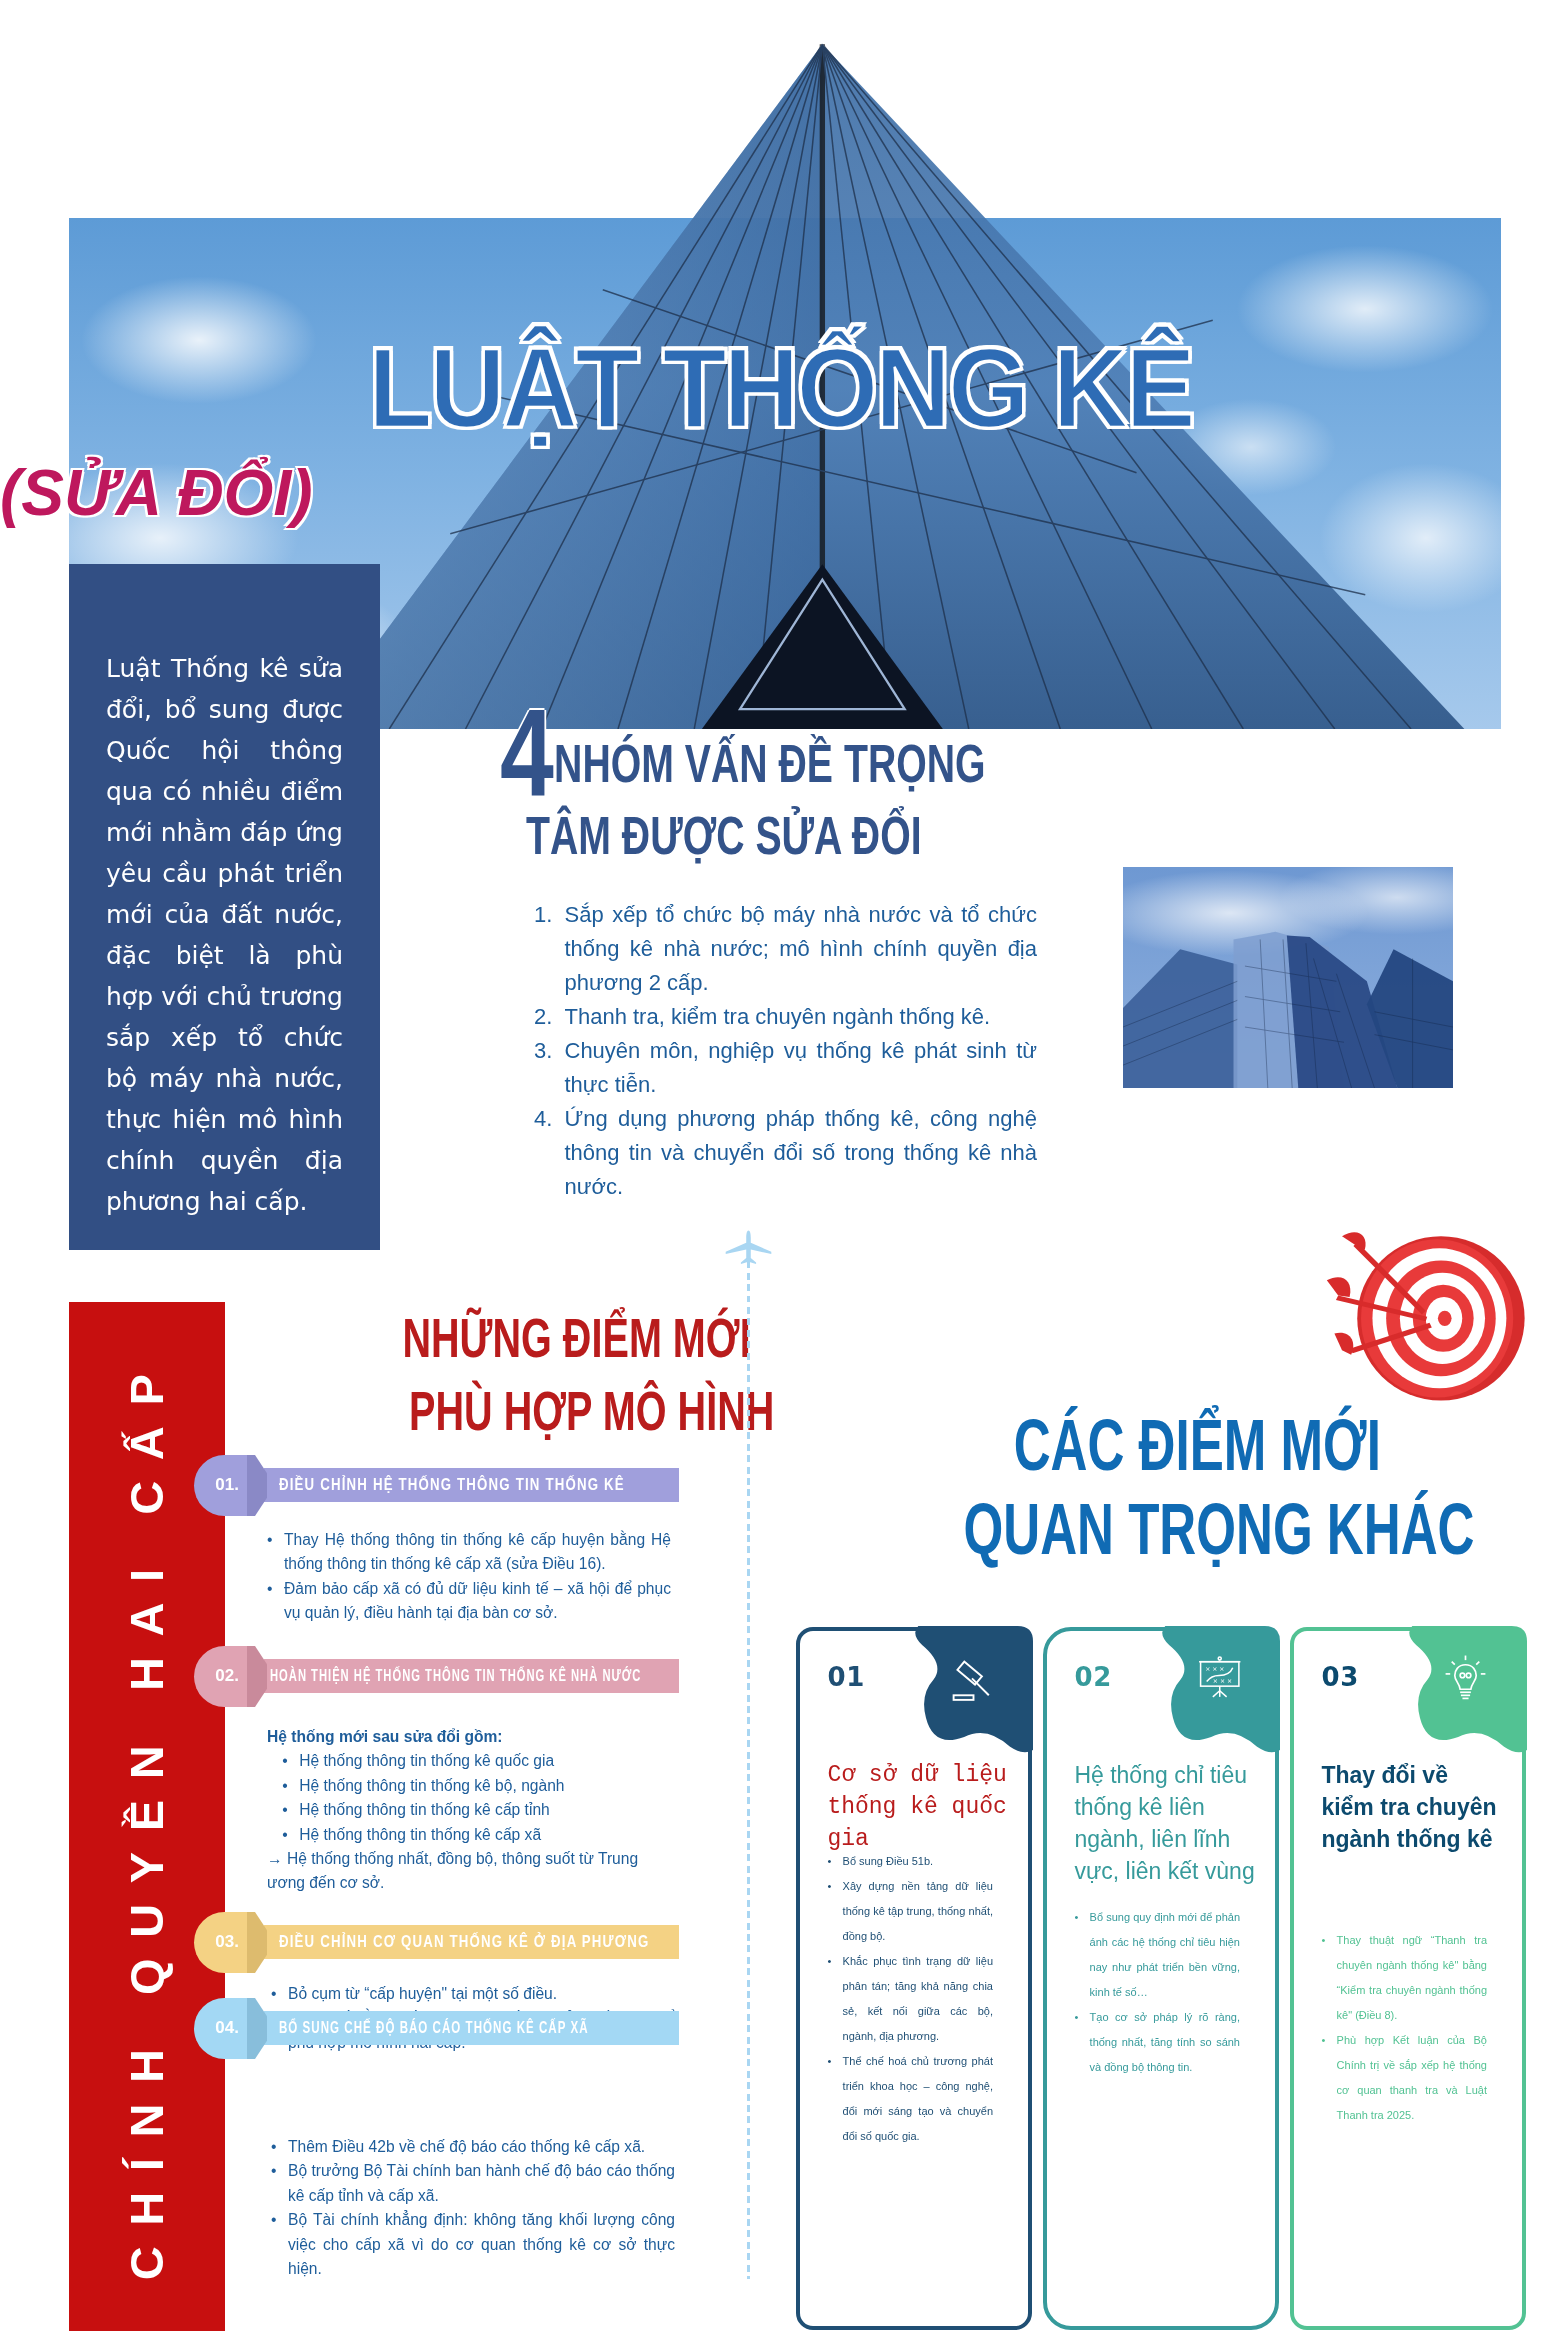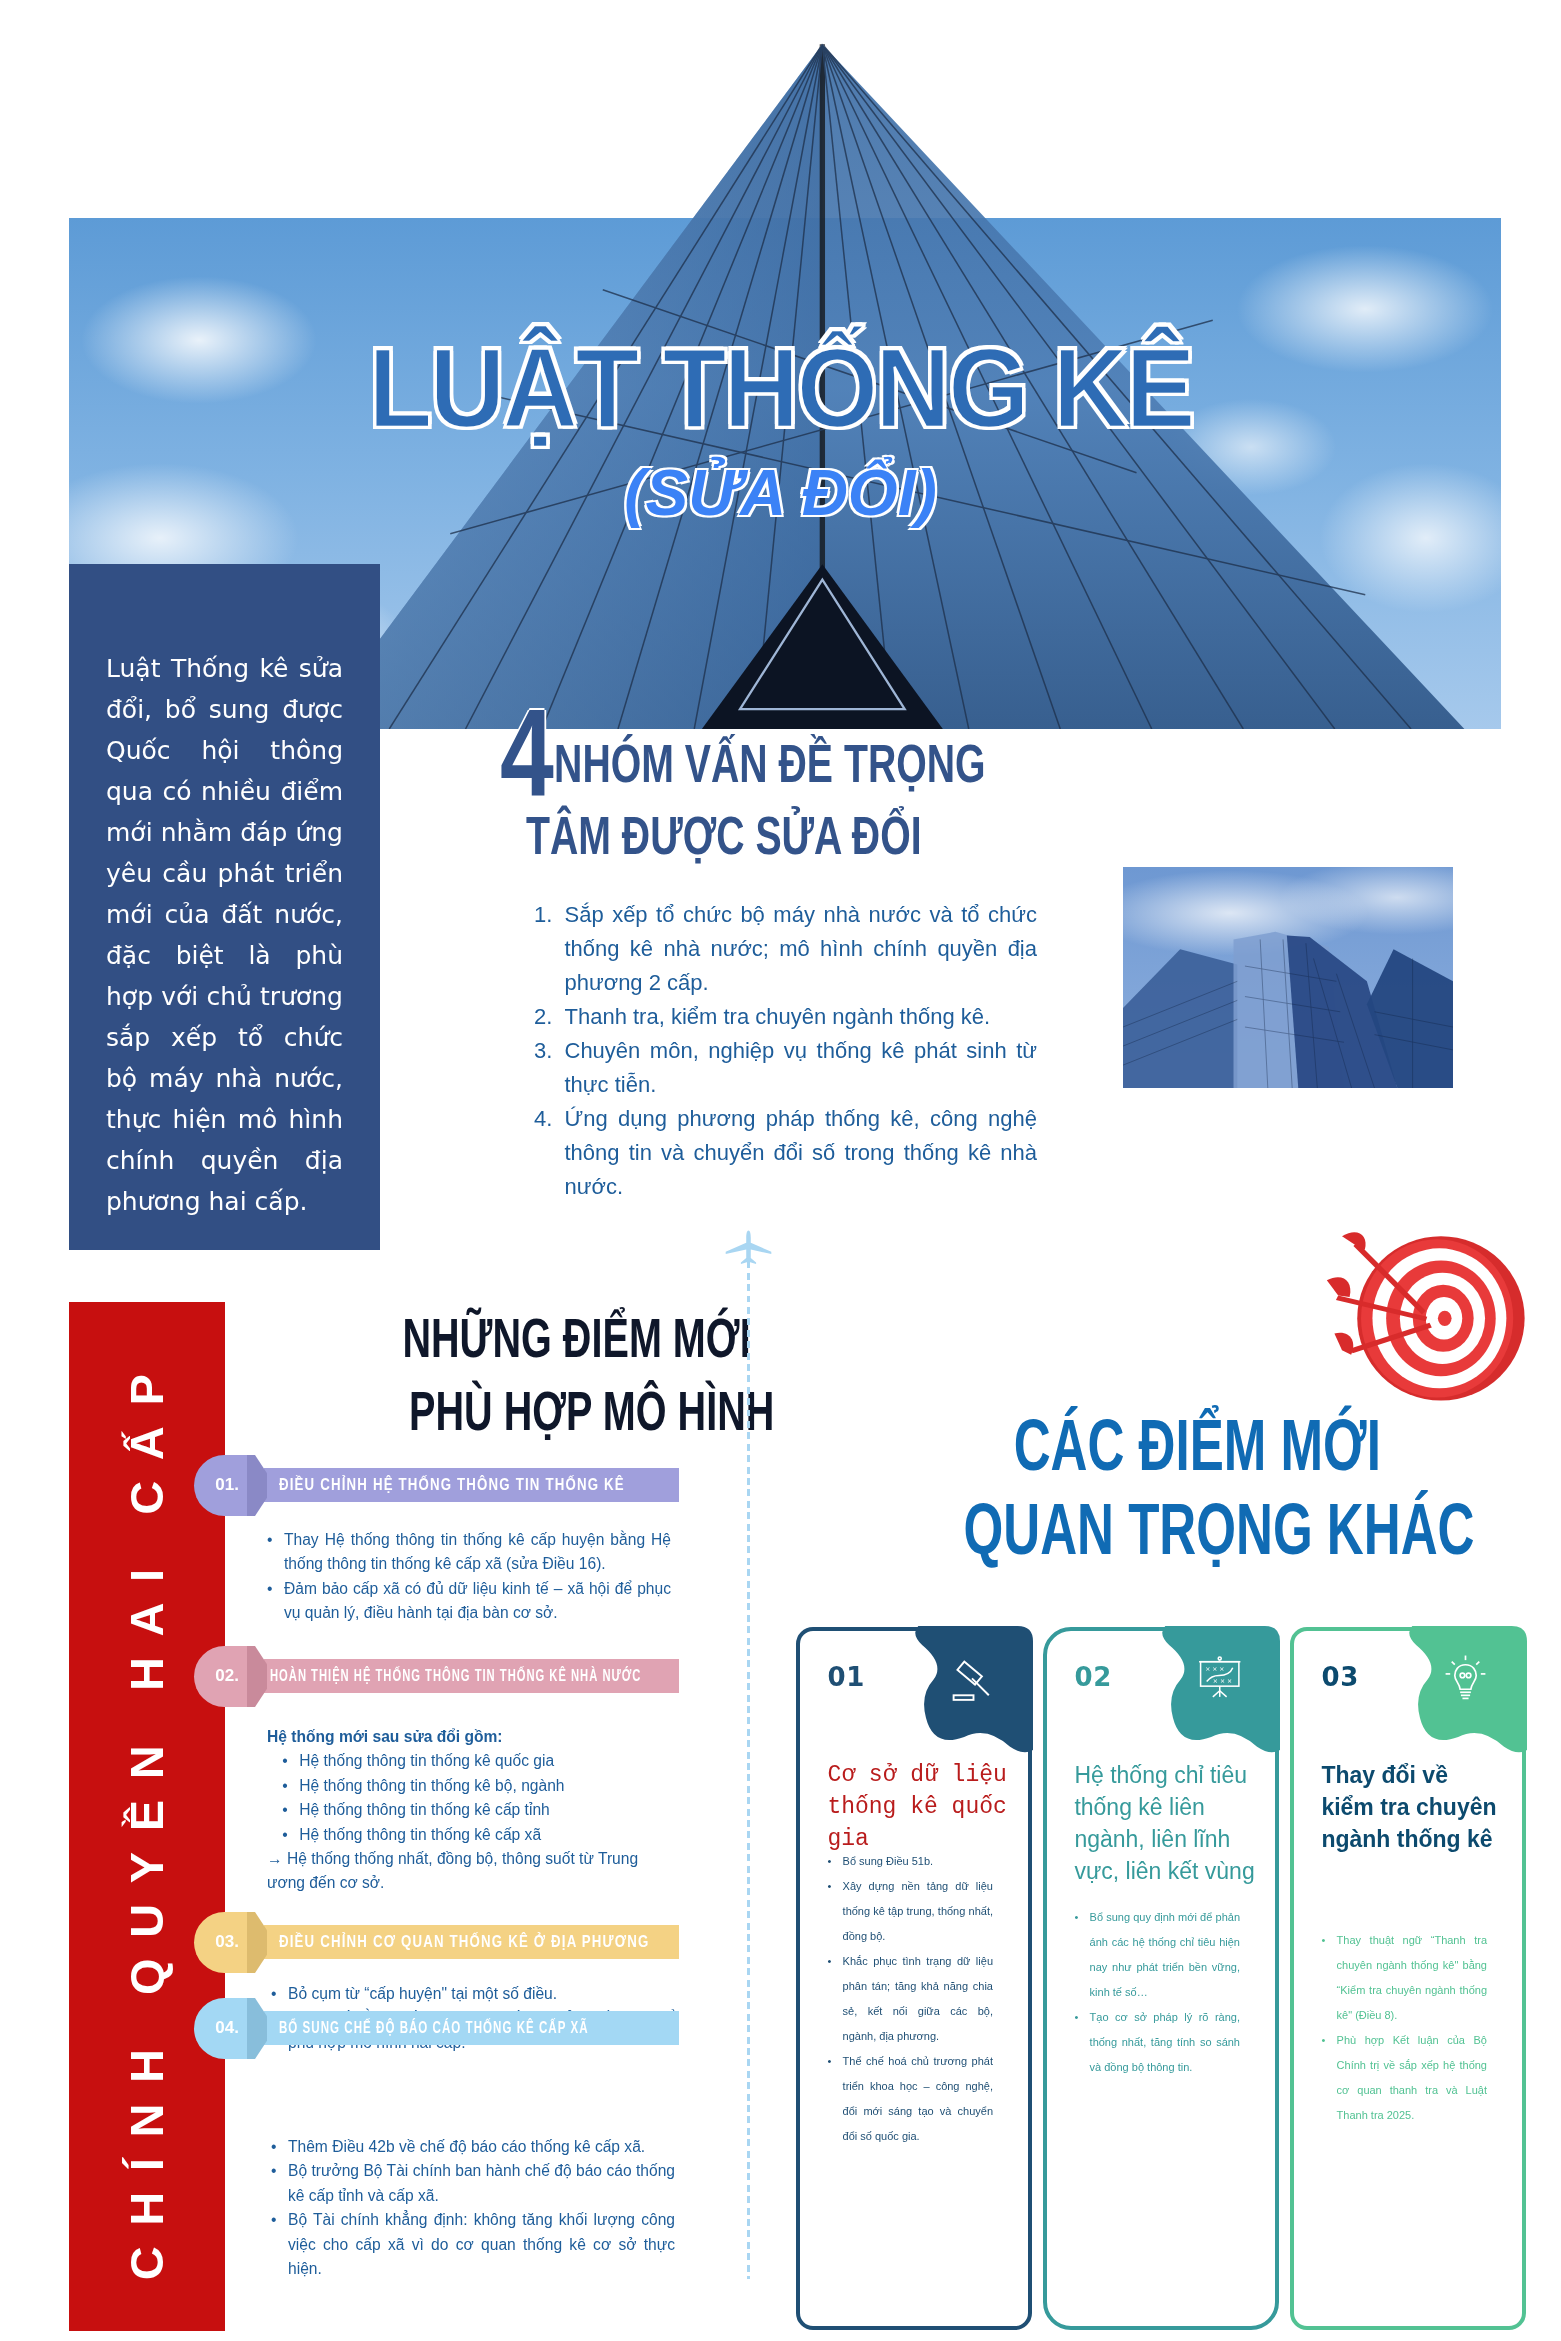--- a/index.html
+++ b/index.html
@@ -26,22 +26,22 @@
 
   .hero-title {
     position: absolute; left: 0; width: 1561px; top: 328px; text-align: center;
     font-family: "Liberation Sans", sans-serif; font-weight: 900;
     font-size: 105px; letter-spacing: -3px; color: #2e6cb5;
     -webkit-text-stroke: 2.3px #ffffff;
     text-shadow: 0 0 0 #fff, 2.3px 2.3px 0 #ffffff, -2.3px -2.3px 0 #ffffff, 2.3px -2.3px 0 #ffffff, -2.3px 2.3px 0 #ffffff;
     transform: scaleY(1.08);
   }
   .hero-subtitle {
-    position: absolute; left: 0; width: 1561px; top: 456px; text-align: center;
-    font-weight: 900; font-style: italic; font-size: 64px; color: #3b82f6;
+    position: absolute; left: 0; width: 1561px; top: 456px; 
+    font-weight: 900; font-style: italic; font-size: 64px; color: #be185d;
     text-shadow: 2.3px 2.3px 0 #ffffff, -2.3px -2.3px 0 #ffffff, 2.3px -2.3px 0 #ffffff, -2.3px 2.3px 0 #ffffff;
   }
 
   
   .intro-box {
     position: absolute; left: 69px; top: 564px; width: 311px; height: 686px;
     background: #324f84; padding: 84px 37px 0 37px;
   }
   .intro-text {
     color: #ffffff; font-family: "DejaVu Sans", sans-serif; font-size: 25px;
@@ -92,21 +92,21 @@
     transform: translate(-50%, -50%) rotate(-90deg);
     white-space: nowrap; color: #ffffff;
     font-family: "Liberation Sans", sans-serif; font-weight: 900; font-size: 47px;
     letter-spacing: 20.6px;
   }
 
   
   .left-title {
     position: absolute; left: 267px; top: 1302px; width: 427px; text-align: right;
     font-family: "Liberation Sans", sans-serif; font-weight: 700; font-size: 55px;
-    color: #0f172a; line-height: 73px;
+    color: #b91c1c; line-height: 73px;
   }
   .left-title span { display: inline-block; transform: scaleX(0.72); transform-origin: right center; white-space: nowrap; }
 
   
   .step { position: absolute; left: 194px; width: 485px; height: 61px; }
   .step .circle {
     position: absolute; left: 0; top: 0; width: 61px; height: 61px; border-radius: 30.5px 0 0 30.5px;
   }
   .step .circle-shade {
     position: absolute; left: 53px; top: 0; width: 20px; height: 61px;

